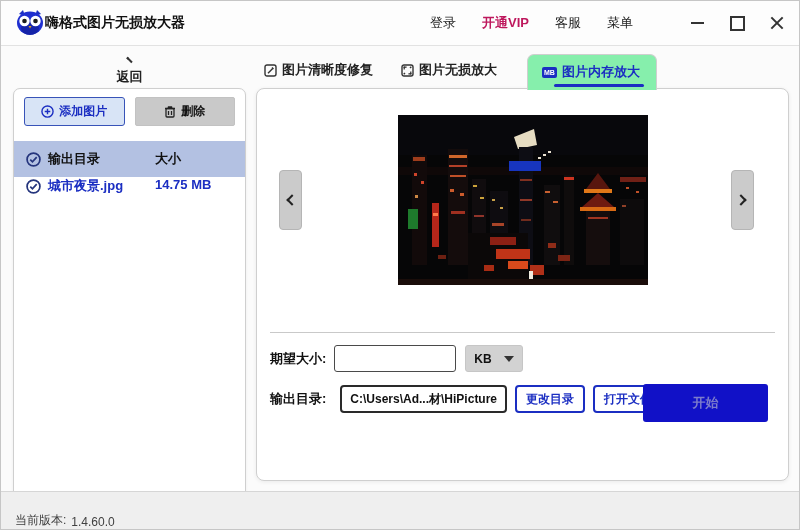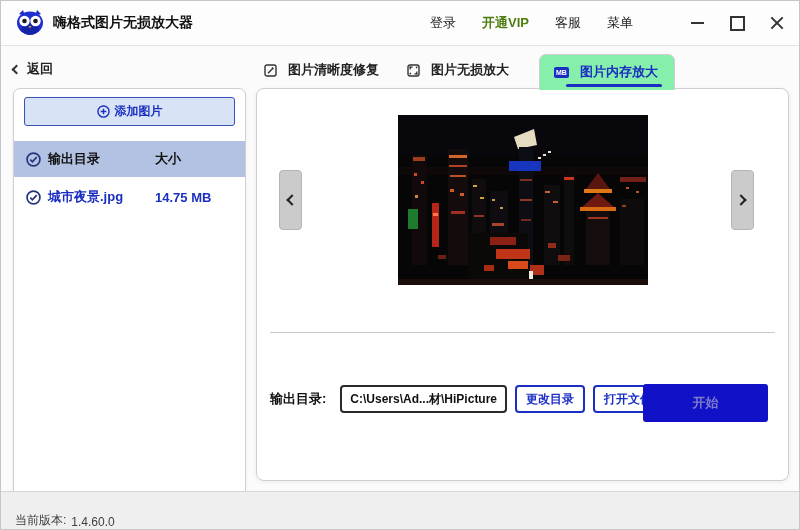--- a/index.html
+++ b/index.html
@@ -3,52 +3,52 @@
 <meta charset="utf-8">
 <style>
   * { margin:0; padding:0; box-sizing:border-box; }
   html,body { background:#e9e9e9; }
   body { font-family:"Liberation Sans","DejaVu Sans",sans-serif; }
   .window { position:relative; width:800px; height:530px; background:#fbfbfb; border:1px solid #c6c6c6; overflow:hidden; }
 
   
   .titlebar { position:absolute; top:0; left:0; right:0; height:45px; background:#fdfdfd; border-bottom:1px solid #e2e2e2; display:flex; align-items:center; padding:0 14px; }
   .logo { width:30px; height:26px; flex:0 0 auto; }
-  .app-title { font-size:14px; font-weight:bold; color:#111; margin-left:8px; }
+  .app-title { font-size:14px; font-weight:bold; color:#111; }
   .tb-menu { margin-left:auto; display:flex; align-items:center; gap:26px; font-size:13px; color:#222; }
   .tb-link { cursor:pointer; }
-  .tb-vip { color:#4d7c0f; font-weight:bold; }
+  .tb-vip { color:#be185d; font-weight:bold; }
   .winctl { display:flex; align-items:center; gap:24px; margin-left:30px; }
   .wc { width:16px; height:16px; display:flex; align-items:center; justify-content:center; cursor:pointer; position:relative; }
   .wc-min::before { content:""; width:13px; height:2px; background:#333; }
   .wc-max::before { content:""; width:11px; height:11px; border:2px solid #333; }
   .wc-close::before, .wc-close::after { content:""; position:absolute; width:16px; height:2px; background:#333; top:7px; left:0; }
   .wc-close::before { transform:rotate(45deg); }
   .wc-close::after { transform:rotate(-45deg); }
 
   
   .content { position:absolute; top:46px; left:0; right:0; bottom:38px; }
 
   
   .sidebar { position:absolute; left:12px; top:12px; width:233px; }
-  .back-row { display:flex; align-items:center; gap:7px; font-size:13px; font-weight:bold; color:#222; cursor:pointer; height:20px; }
+  .back-row { display:flex; align-items:center; gap:7px; font-size:13px; font-weight:bold; color:#222; cursor:pointer; height:20px;flex-direction:column; }
   .chev { display:inline-block; width:7px; height:7px; border-left:2px solid #333; border-bottom:2px solid #333; transform:rotate(45deg); }
   .side-panel { margin-top:9px; height:512px; background:#fff; border:1px solid #cfcfcf; border-radius:7px; box-shadow:0 1px 3px rgba(0,0,0,.06); overflow:hidden; }
   .btn-row { display:flex; gap:10px; padding:8px 10px 10px 10px; }
   .btn-add { flex:1; height:29px; background:#d8e4f6; border:1px solid #3853b8; border-radius:3px; color:#1b2ec2; font-size:12px; font-weight:bold; display:flex; align-items:center; justify-content:center; gap:5px; cursor:pointer; }
   .btn-del { flex:1; height:29px; background:#c9c9c9; border:1px solid #c2c2c2; border-radius:2px; color:#111; font-size:12px; font-weight:bold; display:flex; align-items:center; justify-content:center; gap:5px; cursor:pointer; }
   .list-hdr { height:36px; margin-top:5px; background:#b3c1e2; display:flex; align-items:center; padding:0 12px; font-size:13px; font-weight:bold; color:#111; }
-  .file-row { height:40px; display:flex; align-items:center; padding:0 12px; font-size:13px; font-weight:bold; color:#1b2ec2; background:#fff; cursor:pointer; }
+  .file-row { height:40px; display:flex; align-items:flex-start; padding:0 12px; font-size:13px; font-weight:bold; color:#1b2ec2; background:#fff; cursor:pointer; }
   .col-name { flex:1; display:flex; align-items:center; gap:7px; }
   .col-size { width:78px; }
 
   
   .main { position:absolute; left:255px; right:10px; top:6px; bottom:4px; }
   .tabbar { position:relative; height:36px; display:flex; align-items:flex-end; gap:16px; padding-left:2px; z-index:2; }
-  .tab { display:flex; align-items:center; gap:11px; font-size:13px; font-weight:bold; color:#222; padding:6px 6px 10px 6px; cursor:pointer; }
+  .tab { display:flex; align-items:center; gap:5px; font-size:13px; font-weight:bold; color:#222; padding:6px 6px 10px 6px; cursor:pointer; }
   .tab-active { position:relative; background:#86efac; border:1px solid #cfcfcf; border-bottom:none; border-radius:7px 7px 0 0; color:#1b2ec2; padding:8px 16px 9px 14px; margin-bottom:-1px; margin-left:8px; }
   .tab-underline { position:absolute; left:26px; right:12px; bottom:3px; height:3px; background:#1b2ec2; border-radius:2px; }
   .icon-mb { background:#1b2ec2; color:#fff; font-size:7px; font-weight:bold; border-radius:2px; padding:2px 2px; line-height:1; letter-spacing:0; }
 
   .main-panel { position:absolute; top:35px; left:0; right:0; bottom:6px; background:#fff; border:1px solid #cfcfcf; border-radius:8px; box-shadow:0 1px 4px rgba(0,0,0,.07); }
 
   
   .carousel { position:absolute; top:26px; left:0; right:0; height:170px; }
   .preview { position:absolute; left:50%; transform:translateX(-50%); width:250px; height:170px; display:block; }
   .nav { position:absolute; top:50%; transform:translateY(-50%); width:23px; height:60px; background:#cbcbcb; border:1px solid #b5b5b5; border-radius:4px; display:flex; align-items:center; justify-content:center; cursor:pointer; }
@@ -113,20 +113,27 @@
 
       <div class="side-panel">
         <div class="btn-row">
           <div class="btn-add">
             <svg width="13" height="13" viewBox="0 0 14 14">
               <circle cx="7" cy="7" r="6" fill="none" stroke="#1b2ec2" stroke-width="1.5"></circle>
               <path d="M7 4v6M4 7h6" stroke="#1b2ec2" stroke-width="1.5"></path>
             </svg>
             <span>添加图片</span>
           </div>
+          <div class="btn-del">
+            <svg width="12" height="13" viewBox="0 0 12 13">
+              <rect x="2" y="3.5" width="8" height="8.5" rx="1" fill="none" stroke="#222" stroke-width="1.3"></rect>
+              <path d="M1 3.5h10M4.5 3.5V2h3v1.5M4.5 6v4M7.5 6v4" stroke="#222" stroke-width="1.3" fill="none"></path>
+            </svg>
+            <span>删除</span>
+          </div>
         </div>
 
         <div class="list-hdr">
           <span class="col-name">
             <svg width="15" height="15" viewBox="0 0 14 14">
               <circle cx="7" cy="7" r="6" fill="none" stroke="#25357d" stroke-width="1.6"></circle>
               <path d="M4 7.2l2 2 4-4.4" stroke="#25357d" stroke-width="1.6" fill="none"></path>
             </svg>
             <span>输出目录</span>
           </span>
@@ -248,20 +255,28 @@
             <rect x="0" y="164" width="250" height="6" fill="#1a0d0a"></rect>
           </svg>
 
           <div class="nav nav-next">
             <span class="chev-r"></span>
           </div>
         </div>
 
         <div class="divider"></div>
 
+        <div class="row1">
+          <span class="form-label">期望大小:</span>
+          <input class="size-input" type="text" value="" style="">
+          <div class="unit-select">
+            <span>KB</span>
+            <span class="caret"></span>
+          </div>
+        </div>
 
         <div class="row2">
           <span class="form-label">输出目录:</span>
           <span class="path-box">C:\Users\Ad...材\HiPicture</span>
           <span class="btn-outline">更改目录</span>
           <span class="btn-outline">打开文件夹</span>
         </div>
 
         <button class="btn-start">开始</button>
 

